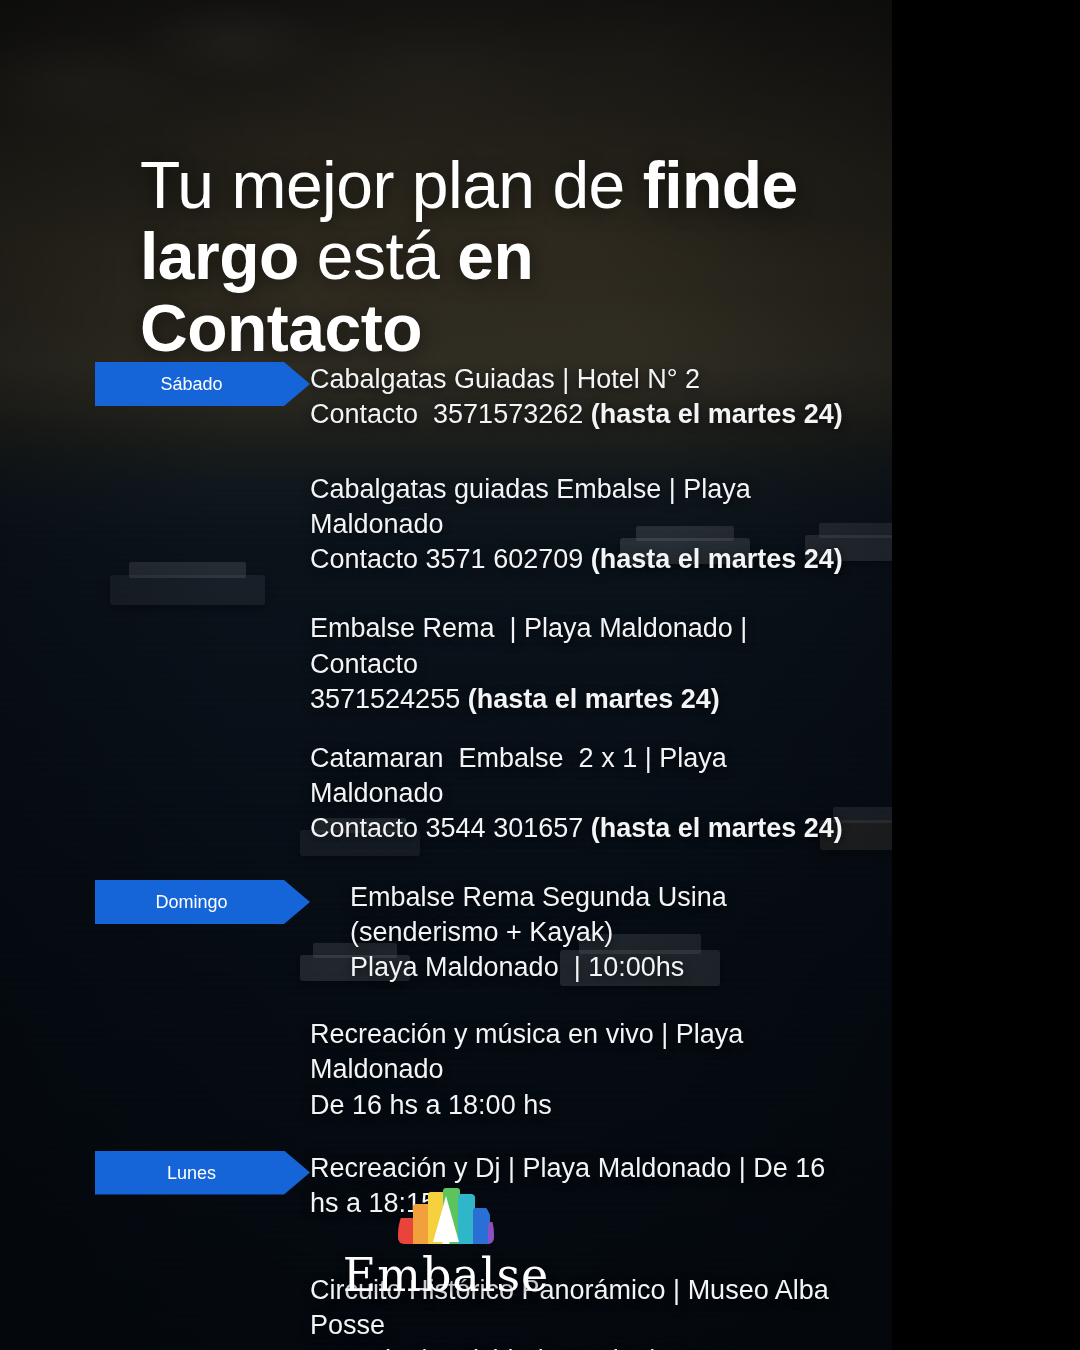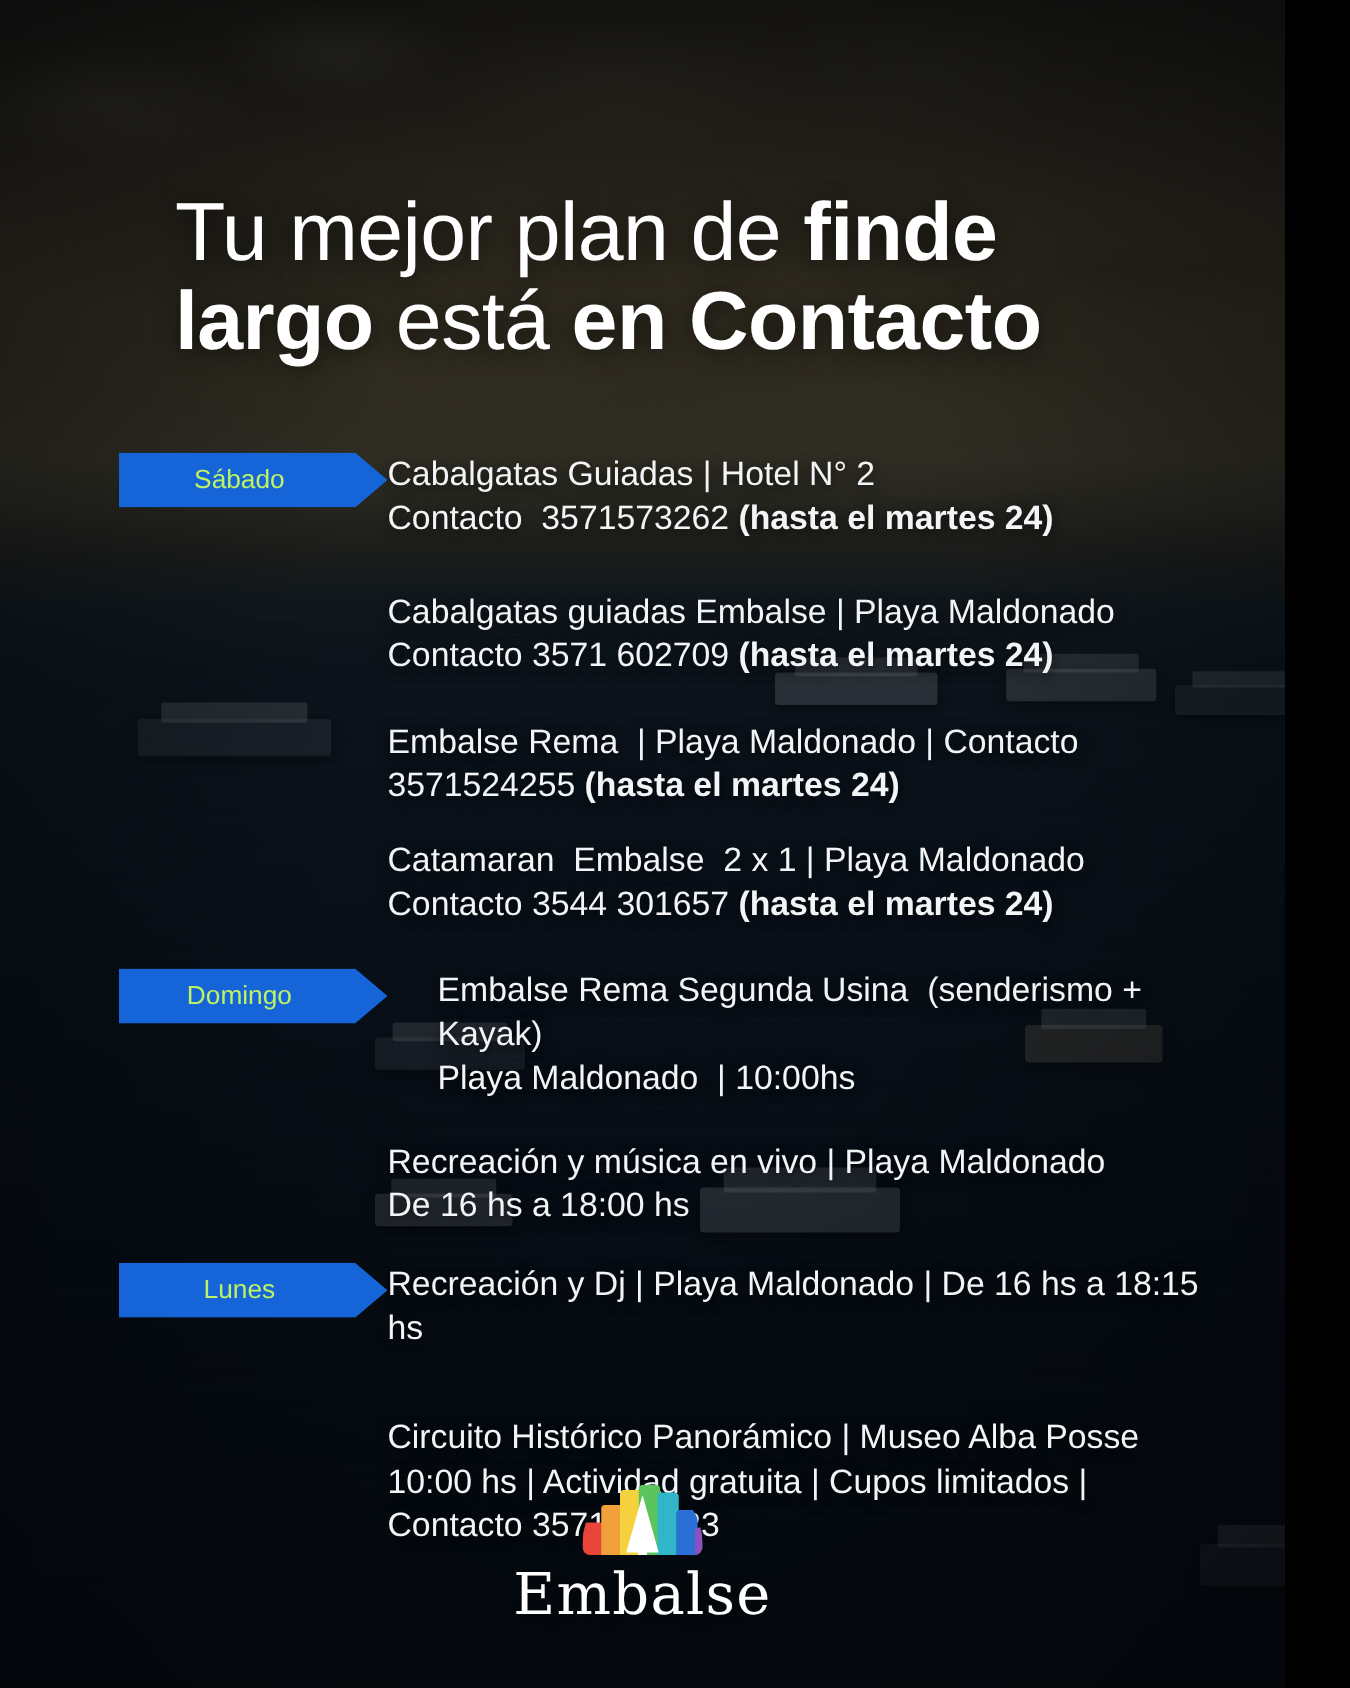--- a/index.html
+++ b/index.html
@@ -2,21 +2,21 @@
 <html lang="es"><head>
 <meta charset="utf-8">
 <style>
   html, body {
     margin: 0;
     padding: 0;
     background: #000;
   }
   .poster {
     position: relative;
-    width: 1028px;
+    width: 892px;
     height: 1350px;
     overflow: hidden;
     font-family: "Liberation Sans", sans-serif;
     background: #0b1016;
   }
 
   
   .bg {
     position: absolute;
     inset: 0;
@@ -145,22 +145,22 @@
     width: 215px;
     flex: 0 0 215px;
     padding-top: 2px;
   }
   .daytag {
     position: relative;
     display: block;
     height: 44px;
     line-height: 44px;
     background: #1565d8;
-    color: #bef264;
-    font-size: 21px;
+    color: #ffffff;
+    font-size: 18px;
     text-align: center;
     padding-right: 22px;
     box-sizing: border-box;
     clip-path: polygon(0 0, calc(100% - 26px) 0, 100% 50%, calc(100% - 26px) 100%, 0 100%);
     box-shadow: 0 2px 10px rgba(0,0,0,0.4);
   }
   .daytag.empty {
     background: transparent;
     box-shadow: none;
     clip-path: none;

